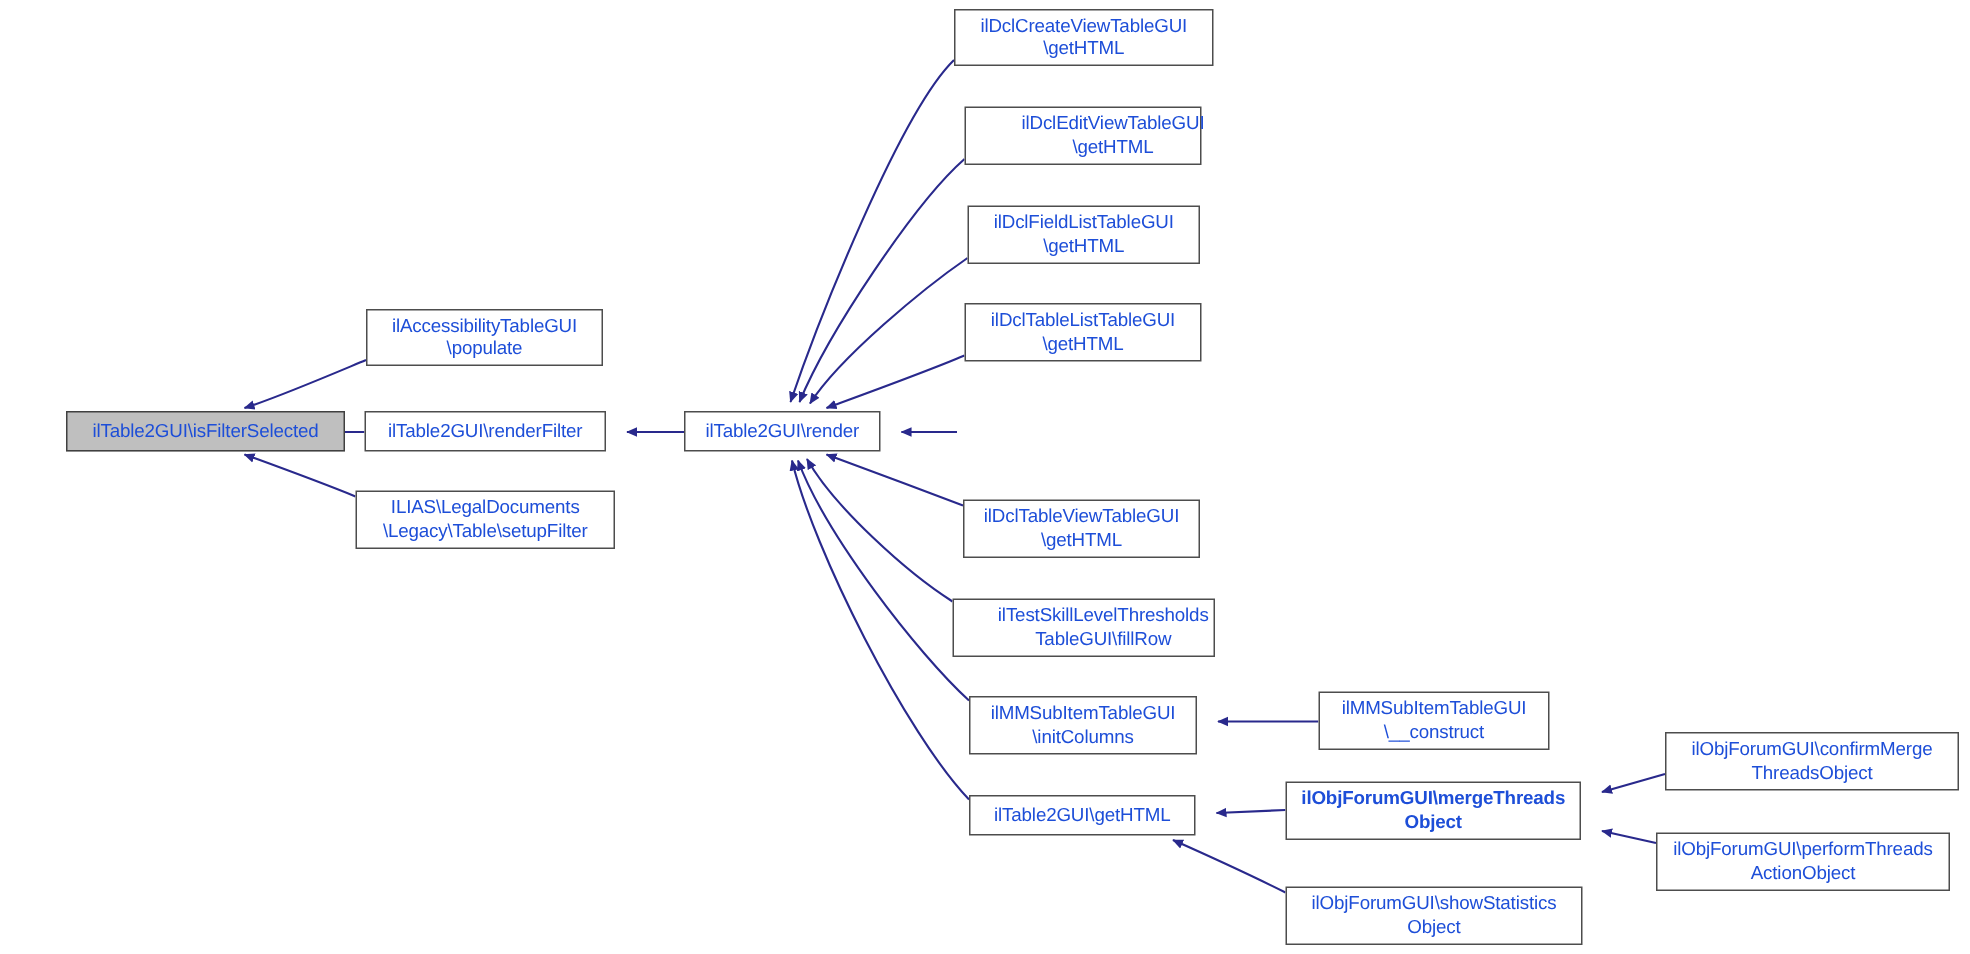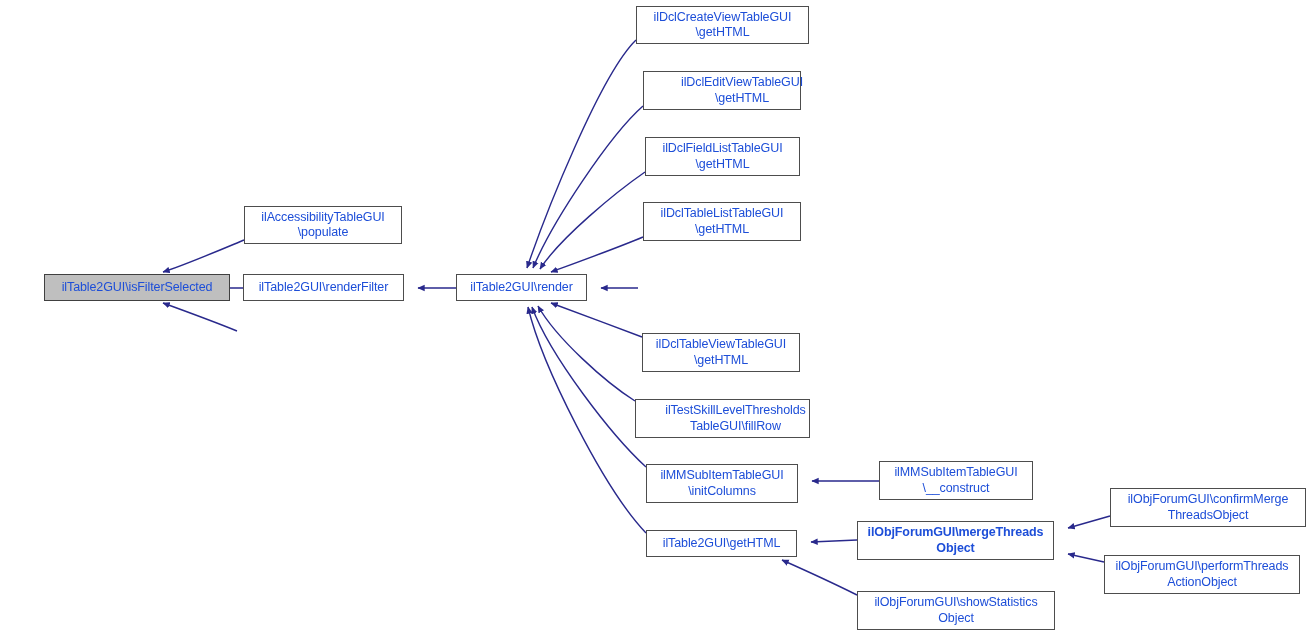--- a/index.html
+++ b/index.html
@@ -72,20 +72,22 @@
       <path d="M 879,481 L 812,481" fill="none" stroke="#29298c" stroke-width="1.4" marker-end="url(#arrow)"></path>
       <path d="M 857,540 L 811,542" fill="none" stroke="#29298c" stroke-width="1.4" marker-end="url(#arrow)"></path>
       <path d="M 857,595 C 835,584 800,568 782,560" fill="none" stroke="#29298c" stroke-width="1.4" marker-end="url(#arrow)"></path>
       <path d="M 1110,516 L 1068,528" fill="none" stroke="#29298c" stroke-width="1.4" marker-end="url(#arrow)"></path>
       <path d="M 1104,562 L 1068,554" fill="none" stroke="#29298c" stroke-width="1.4" marker-end="url(#arrow)"></path>
     </svg>
 <div class="node highlight" style="left: 5px; top: 274px; width: 186px; height: 27px; margin-left: 39px;">ilTable2GUI\isFilterSelected</div>
     <div class="node" style="left: 244px; top: 206px; width: 158px; height: 38px;">ilAccessibilityTableGUI
 \populate</div>
     <div class="node" style="left: 243px; top: 274px; width: 161px; height: 27px;">ilTable2GUI\renderFilter</div>
+    <div class="node" style="left: 237px; top: 327px; width: 173px; height: 39px;">ILIAS\LegalDocuments
+\Legacy\Table\setupFilter</div>
     <div class="node" style="left: 456px; top: 274px; width: 131px; height: 27px;">ilTable2GUI\render</div>
     <div class="node" style="left: 636px; top: 6px; width: 173px; height: 38px;">ilDclCreateViewTableGUI
 \getHTML</div>
     <div class="node" style="left: 643px; top: 71px; width: 158px; height: 39px; padding-left: 42px;">ilDclEditViewTableGUI
 \getHTML</div>
     <div class="node" style="left: 645px; top: 137px; width: 155px; height: 39px;">ilDclFieldListTableGUI
 \getHTML</div>
     <div class="node" style="left: 643px; top: 202px; width: 158px; height: 39px;">ilDclTableListTableGUI
 \getHTML</div>
     <div class="node" style="left: 642px; top: 333px; width: 158px; height: 39px;">ilDclTableViewTableGUI

